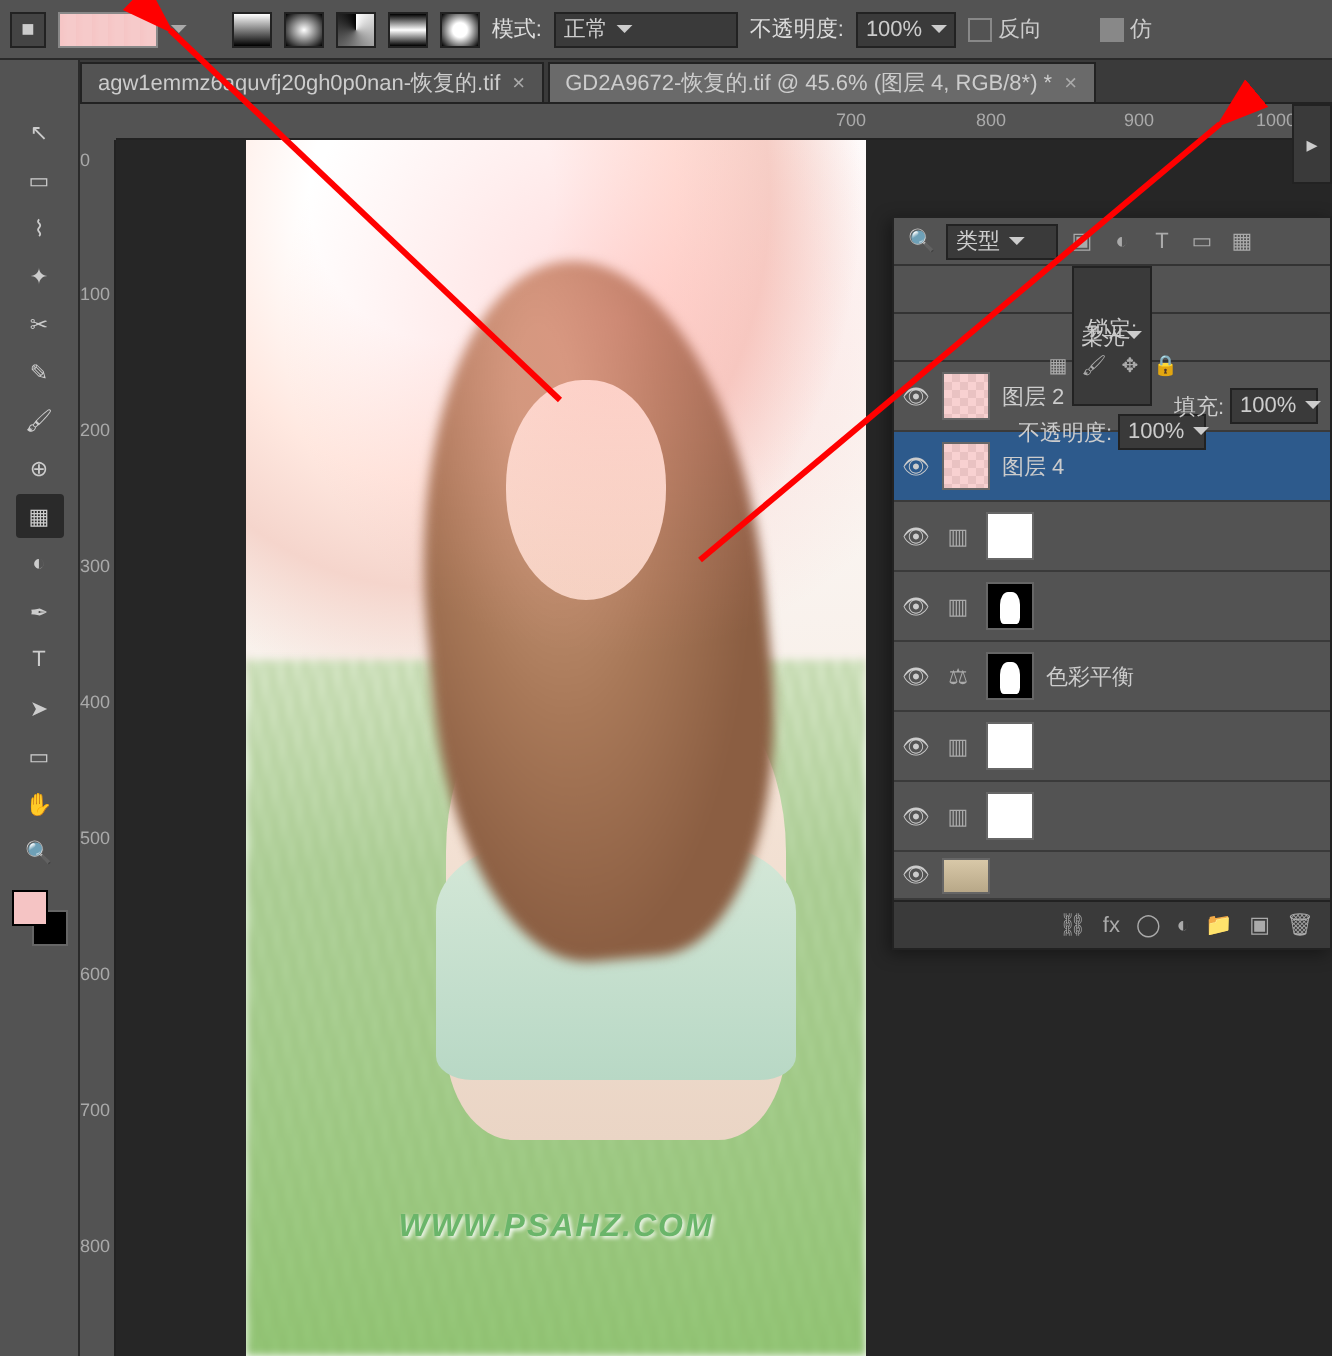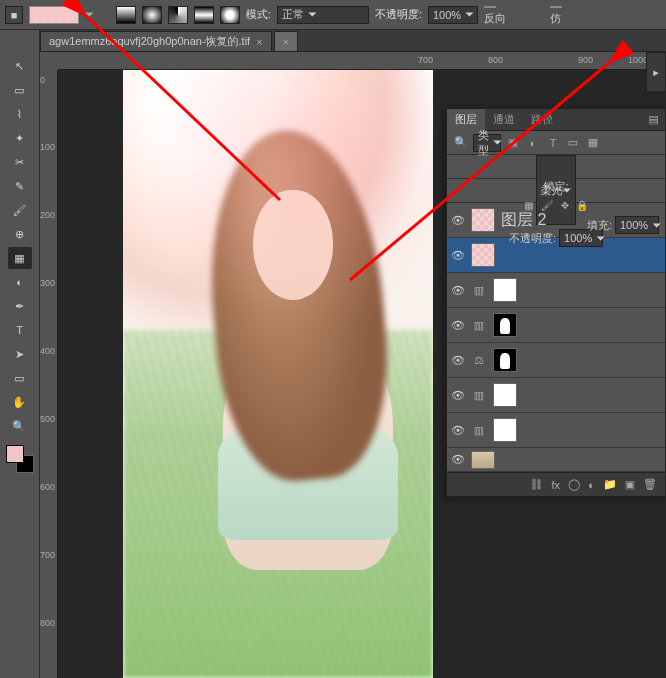--- a/index.html
+++ b/index.html
@@ -2,21 +2,21 @@
 <html><head>
 <meta charset="utf-8">
 <style>
 * { margin: 0; padding: 0; box-sizing: border-box; font-family: "Microsoft YaHei", Arial, sans-serif; font-size: 11px; color: #ccc; }
 body { background: #535353; width: 666px; height: 678px; overflow: hidden; position: relative; }
 
 
 .options-bar { height: 30px; background: #535353; border-bottom: 1px solid #2a2a2a; display: flex; align-items: center; padding: 0 5px; gap: 6px; }
 .swatch-pink { width: 50px; height: 18px; background: linear-gradient(to right, #f5c4c4, #fff 50%); background-size: 8px 8px; border: 1px solid #888; position: relative; }
 .swatch-pink::before { content:""; position:absolute; inset:0; background: #f5c4c4; opacity:0.9; }
-.chk { width:60px; height:18px; background:#535353; display:flex; align-items:flex-start; gap:3px;flex-direction:column; }
+.chk { width:60px; height:18px; background:#535353; display:flex; align-items:center; gap:3px; }
 .small-btn { width:18px; height:18px; background:#444; border:1px solid #222; display:inline-flex; align-items:center; justify-content:center; }
 .grad-btn { width:20px; height:18px; border:1px solid #222; }
 .label { color:#ddd; }
 .dropdown { height:18px; background:#3a3a3a; border:1px solid #222; display:flex; align-items:center; padding:0 4px; gap:4px; }
 
 
 .tabs-bar { height:22px; background:#3a3a3a; border-bottom:1px solid #222; display:flex; align-items:flex-end; padding-left:40px; }
 .tab { height:20px; padding:0 8px; background:#535353; border:1px solid #222; border-bottom:none; display:flex; align-items:center; gap:6px; margin-right:2px; color:#ccc; font-size:10px; }
 .tab .close { color:#aaa; cursor:pointer; }
 
@@ -68,21 +68,21 @@
 .layer.selected { background:#2d5a8c; color:#fff; }
 .eye { width:14px; height:14px; display:flex; align-items:center; justify-content:center; }
 .thumb { width:24px; height:24px; border:1px solid #666; background:#888; flex-shrink:0; }
 .thumb.checker { background: repeating-conic-gradient(#ccc 0 25%, #fff 0 50%) 0 0/8px 8px; position:relative; }
 .thumb.checker::after{ content:""; position:absolute; inset:0; background:rgba(245,190,190,.7);}
 .thumb.white { background:#fff; }
 .thumb.black-sil { background:#000; position:relative; }
 .thumb.black-sil::after{content:"";position:absolute;left:6px;top:4px;width:10px;height:16px;background:#fff;border-radius:40% 40% 20% 20%;}
 .thumb.photo-thumb { background:linear-gradient(#d8c8a8,#b8a888);}
 .adj-icon { width:16px; text-align:center; color:#aaa;}
-.layer-name { flex:1; font-size:16px; white-space:nowrap; overflow:hidden; }
+.layer-name { flex:1; font-size:11px; white-space:nowrap; overflow:hidden; }
 
 .panel-bottom { height:24px; background:#3a3a3a; border-top:1px solid #222; display:flex; align-items:center; justify-content:flex-end; gap:8px; padding:0 8px; }
 .panel-bottom span { color:#aaa; font-size:11px; }
 
 
 .right-strip { position:absolute; right:0; top:52px; width:20px; height:40px; background:#3a3a3a; border:1px solid #222; display:flex; align-items:center; justify-content:center; }
 
 svg.arrow-svg { position:absolute; pointer-events:none; z-index:50; }
 </style>
 </head>
@@ -117,20 +117,21 @@
       <span>仿</span>
     </label>
 </div>
 
 <div class="tabs-bar">
   <div class="tab">
     <span>agw1emmz6aquvfj20gh0p0nan-恢复的.tif</span>
     <span class="close">×</span>
   </div>
   <div class="tab" style="background:#6a6a6a">
+    <span>GD2A9672-恢复的.tif @ 45.6% (图层 4, RGB/8*) *</span>
     <span class="close">×</span>
   </div>
 </div>
 
 <div class="toolbar">
   <div class="tool">↖</div>
   <div class="tool">▭</div>
   <div class="tool">⌇</div>
   <div class="tool">✦</div>
   <div class="tool">✂</div>
@@ -147,21 +148,21 @@
   <div class="tool">🔍</div>
   <div class="fg-bg">
     <div class="bg"></div>
     <div class="fg"></div>
   </div>
 </div>
 
 <div class="ruler-h">
   <span class="num" style="left:360px">700</span>
   <span class="num" style="left:430px">800</span>
-  <span class="num" style="left:520px">900</span>
+  <span class="num" style="left:504px">900</span>
   <span class="num" style="left:570px">1000</span>
 </div>
 
 <div class="ruler-v">
   <span class="num" style="top:5px">0</span>
   <span class="num" style="top:72px">100</span>
   <span class="num" style="top:140px">200</span>
   <span class="num" style="top:208px">300</span>
   <span class="num" style="top:276px">400</span>
   <span class="num" style="top:344px">500</span>
@@ -173,46 +174,41 @@
 <div class="canvas-area">
   <div class="canvas">
     <div class="photo">
       <div class="sky"></div>
       <div class="grass"></div>
       <div class="body"></div>
       <div class="top-clothes"></div>
       <div class="hair"></div>
       <div class="face"></div>
       <div class="pink-glow"></div>
+      <div class="watermark">WWW.PSAHZ.COM</div>
     </div>
   </div>
 </div>
 
 <div class="right-strip">▸</div>
 
 <svg class="arrow-svg" style="left:0;top:0;width:666px;height:678px">
   <defs>
       <marker id="ah" markerWidth="10" markerHeight="10" refX="8" refY="3" orient="auto">
         <path d="M0,0 L9,3 L0,6 Z" fill="#ff0000"></path>
       </marker>
     </defs>
   <line x1="85" y1="15" x2="280" y2="200" stroke="#ff0000" stroke-width="3" marker-start="url(#ah)"></line>
   <line x1="610" y1="62" x2="350" y2="280" stroke="#ff0000" stroke-width="3" marker-start="url(#ah)"></line>
 </svg>
 
 <div class="layers-panel">
-  <div class="panel-tabs">
-    <div class="panel-tab active">图层</div>
-    <div class="panel-tab">通道</div>
-    <div class="panel-tab">路径</div>
-    <div class="panel-menu">▤</div>
-  </div>
   <div class="filter-row">
     <span class="filter-icon">🔍</span>
-    <div class="dropdown" style="width:28px">
+    <div class="dropdown" style="width:56px">
         <span>类型</span>
         <span>⏷</span>
       </div>
     <span class="filter-icon">▣</span>
     <span class="filter-icon">◐</span>
     <span class="filter-icon">T</span>
     <span class="filter-icon">▭</span>
     <span class="filter-icon">▦</span>
   </div>
   <div class="blend-row">
@@ -247,35 +243,37 @@
 
   <div class="layer-list">
     <div class="layer">
       <span class="eye">👁</span>
       <div class="thumb checker"></div>
       <span class="layer-name">图层 2</span>
     </div>
     <div class="layer selected">
       <span class="eye">👁</span>
       <div class="thumb checker"></div>
+      <span class="layer-name">图层 4</span>
     </div>
     <div class="layer">
       <span class="eye">👁</span>
       <span class="adj-icon">▥</span>
       <div class="thumb white"></div>
     </div>
     <div class="layer">
       <span class="eye">👁</span>
       <span class="adj-icon">▥</span>
       <div class="thumb black-sil"></div>
     </div>
     <div class="layer">
       <span class="eye">👁</span>
       <span class="adj-icon">⚖</span>
       <div class="thumb black-sil"></div>
+      <span class="layer-name">色彩平衡</span>
     </div>
     <div class="layer">
       <span class="eye">👁</span>
       <span class="adj-icon">▥</span>
       <div class="thumb white"></div>
     </div>
     <div class="layer">
       <span class="eye">👁</span>
       <span class="adj-icon">▥</span>
       <div class="thumb white"></div>

